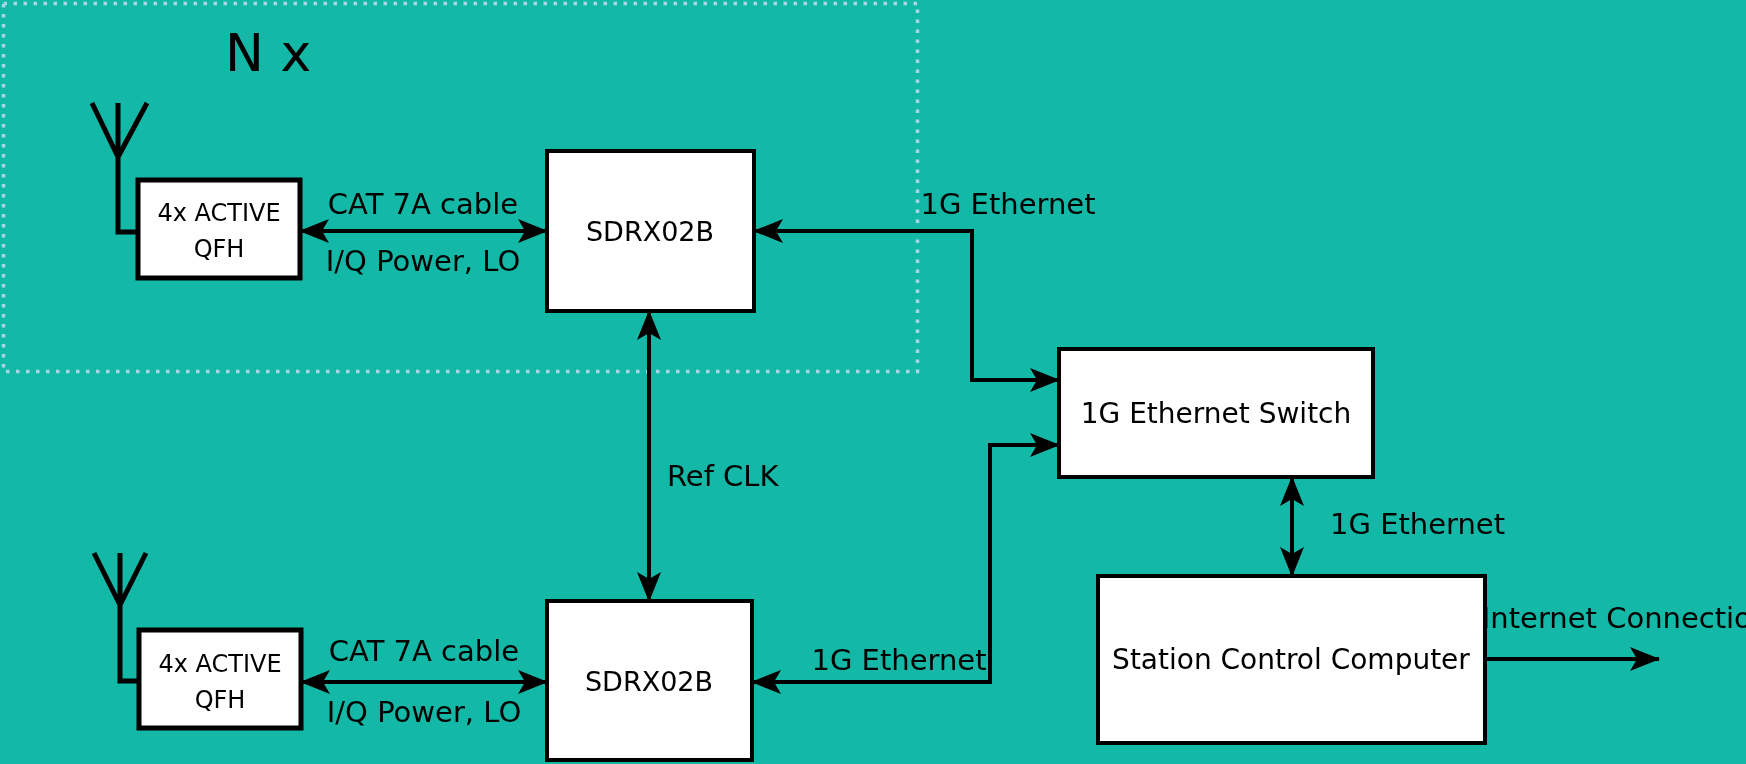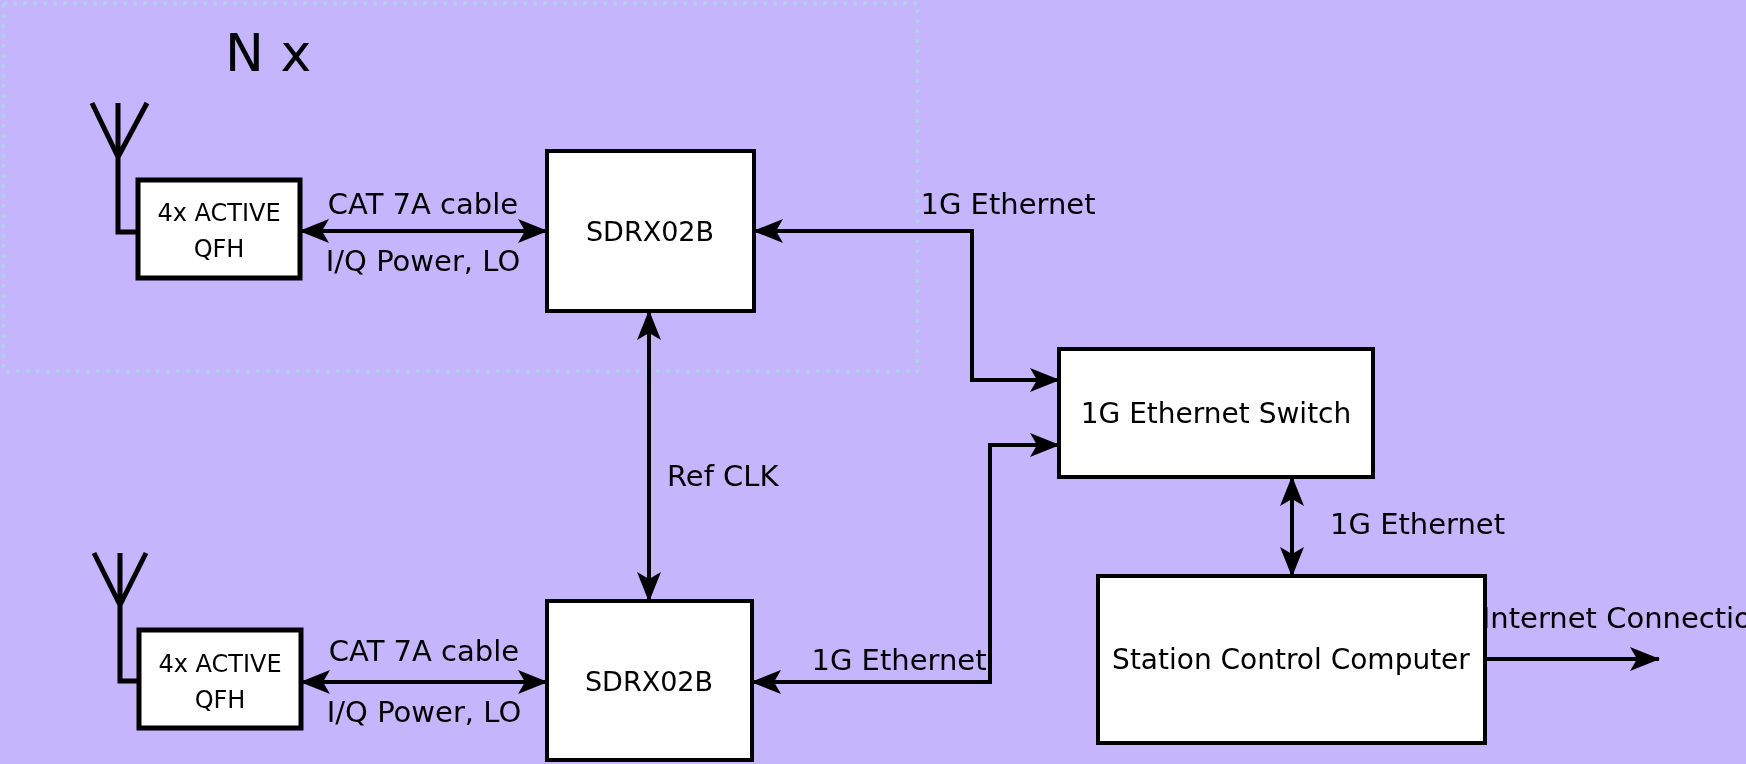--- a/index.html
+++ b/index.html
@@ -4,21 +4,21 @@
 <style>
   html, body {
     margin: 0;
     padding: 0;
     background: #ffffff;
   }
   .canvas-wrap {
     width: 1746px;
     height: 764px;
     position: relative;
-    background: #c4b5fd;
+    background: #14b8a6;
     overflow: hidden;
     font-family: "DejaVu Sans", "Liberation Sans", sans-serif;
   }
   svg text {
     font-family: "DejaVu Sans", "Liberation Sans", sans-serif;
     fill: #000000;
   }
   .node-box {
     fill: #ffffff;
     stroke: #000000;

